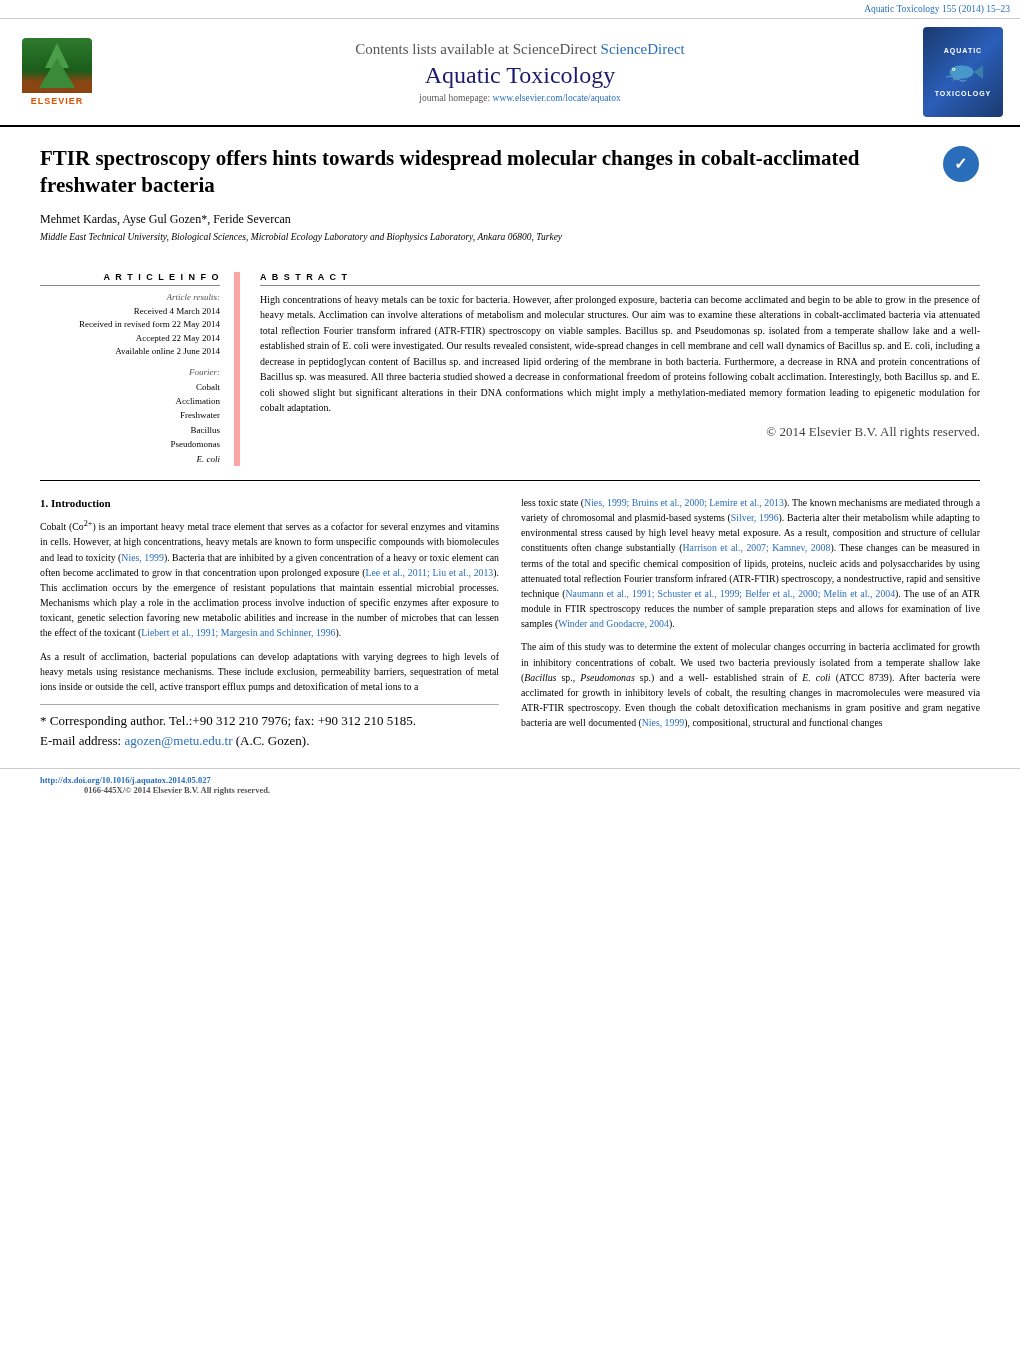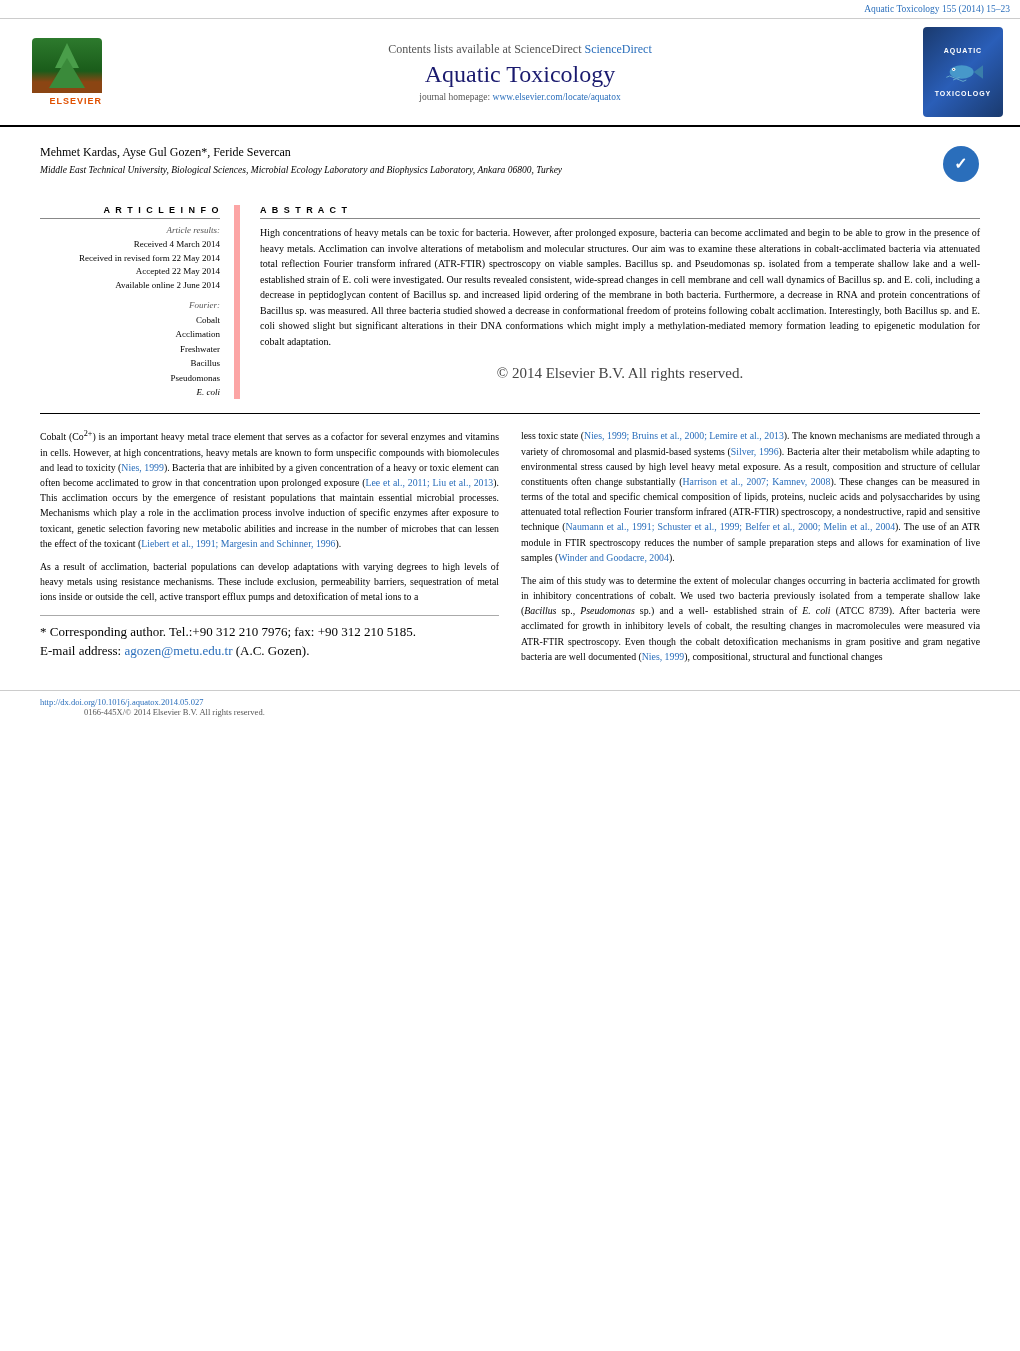--- a/index.html
+++ b/index.html
@@ -25,21 +25,21 @@
     .journal-header {
       display: flex;
       align-items: center;
       padding: 8px 12px 8px 12px;
       border-bottom: 2px solid #000;
     }
     .journal-header .elsevier-logo {
       width: 90px;
       display: flex;
       flex-direction: column;
-      align-items: flex-end;
+      align-items: center;
       margin-right: 20px;
     }
     .journal-header .elsevier-logo .tree-img {
       width: 70px;
       height: 55px;
       background: linear-gradient(180deg, #2d7a2d 0%, #1a5c1a 60%, #8B4513 80%, #8B4513 100%);
       border-radius: 4px 4px 0 0;
       position: relative;
       overflow: hidden;
     }
@@ -67,21 +67,21 @@
       font-weight: bold;
       color: #e05000;
       letter-spacing: 1px;
       margin-top: 3px;
     }
     .journal-header .center-info {
       flex: 1;
       text-align: center;
     }
     .journal-header .sciencedirect-line {
-      font-size: 12px;
+      font-size: 15px;
       color: #555;
       margin-bottom: 4px;
     }
     .journal-header .sciencedirect-line a, .sciencedirect-line span.link {
       color: #2a6ebb;
     }
     .journal-header .journal-title {
       font-size: 24px;
       font-family: 'Times New Roman', serif;
       color: #1a1a6e;
@@ -214,24 +214,24 @@
       line-height: 1.6;
     }
 
     
     .abstract-text {
       font-size: 10px;
       line-height: 1.55;
       text-align: justify;
     }
     .copyright-line {
-      text-align: center;
-      font-size: 15px;
+      text-align: right;
+      font-size: 13px;
       color: #444;
-      margin-top: 16px;
+      margin-top: 8px;
     }
 
     
     .section-divider {
       border: none;
       border-top: 1.5px solid #000;
       margin: 14px 0;
     }
 
     
@@ -269,20 +269,21 @@
     .footnote-section .fn-link {
       color: #2a6ebb;
     }
 
     
     .footer-bar {
       padding: 6px 40px;
       font-size: 8.5px;
       color: #2a6ebb;
       border-top: 1px solid #ccc;
+      font-weight: bold;
     }
     .footer-bar .footer-text {
       color: #555;
       padding-left: 44px;
     }
   </style>
 </head>
 <body>
 
 <div class="top-bar">
@@ -323,20 +324,21 @@
       </svg>
       <span class="badge-text">TOXICOLOGY</span>
     </div>
   </div>
 </div>
 
 <div class="main-content">
 
   <div class="article-title-section">
     <div class="article-title-text">
+      <h1>FTIR spectroscopy offers hints towards widespread molecular changes in cobalt-acclimated freshwater bacteria</h1>
       <div class="article-authors">
         <span>Mehmet Kardas, Ayse Gul Gozen*, Feride Severcan</span>
       </div>
       <div class="article-affiliation">Middle East Technical University, Biological Sciences, Microbial Ecology Laboratory and Biophysics Laboratory, Ankara 06800, Turkey</div>
     </div>
 
     <div style="margin-left:15px; flex-shrink:0;">
       <svg width="38" height="38" viewBox="0 0 38 38" xmlns="http://www.w3.org/2000/svg">
         <circle cx="19" cy="19" r="18" fill="#2a6ebb"></circle>
         <text x="19" y="24" text-anchor="middle" font-size="16" font-weight="bold" fill="#fff" font-family="Arial">✓</text>
@@ -371,20 +373,21 @@
       </div>
       <div class="copyright-line">© 2014 Elsevier B.V. All rights reserved.</div>
     </div>
   </div>
 
   <hr class="section-divider">
 
   <div class="body-two-col">
 
     <div class="body-col">
+      <div class="section-heading">1. Introduction</div>
       <p>
         Cobalt (Co<sup>2+</sup>) is an important heavy metal trace element that serves as a cofactor for several enzymes and vitamins in cells. However, at high concentrations, heavy metals are known to form unspecific compounds with biomolecules and lead to toxicity (<span class="ref">Nies, 1999</span>). Bacteria that are inhibited by a given concentration of a heavy or toxic element can often become acclimated to grow in that concentration upon prolonged exposure (<span class="ref">Lee et al., 2011; Liu et al., 2013</span>). This acclimation occurs by the emergence of resistant populations that maintain essential microbial processes. Mechanisms which play a role in the acclimation process involve induction of specific enzymes after exposure to toxicant, genetic selection favoring new metabolic abilities and increase in the number of microbes that can lessen the effect of the toxicant (<span class="ref">Liebert et al., 1991; Margesin and Schinner, 1996</span>).
       </p>
       <p>
         As a result of acclimation, bacterial populations can develop adaptations with varying degrees to high levels of heavy metals using resistance mechanisms. These include exclusion, permeability barriers, sequestration of metal ions inside or outside the cell, active transport efflux pumps and detoxification of metal ions to a
       </p>
 
       <div class="footnote-section">
         <div>* Corresponding author. Tel.:+90 312 210 7976; fax: +90 312 210 5185.</div>
         <div>

